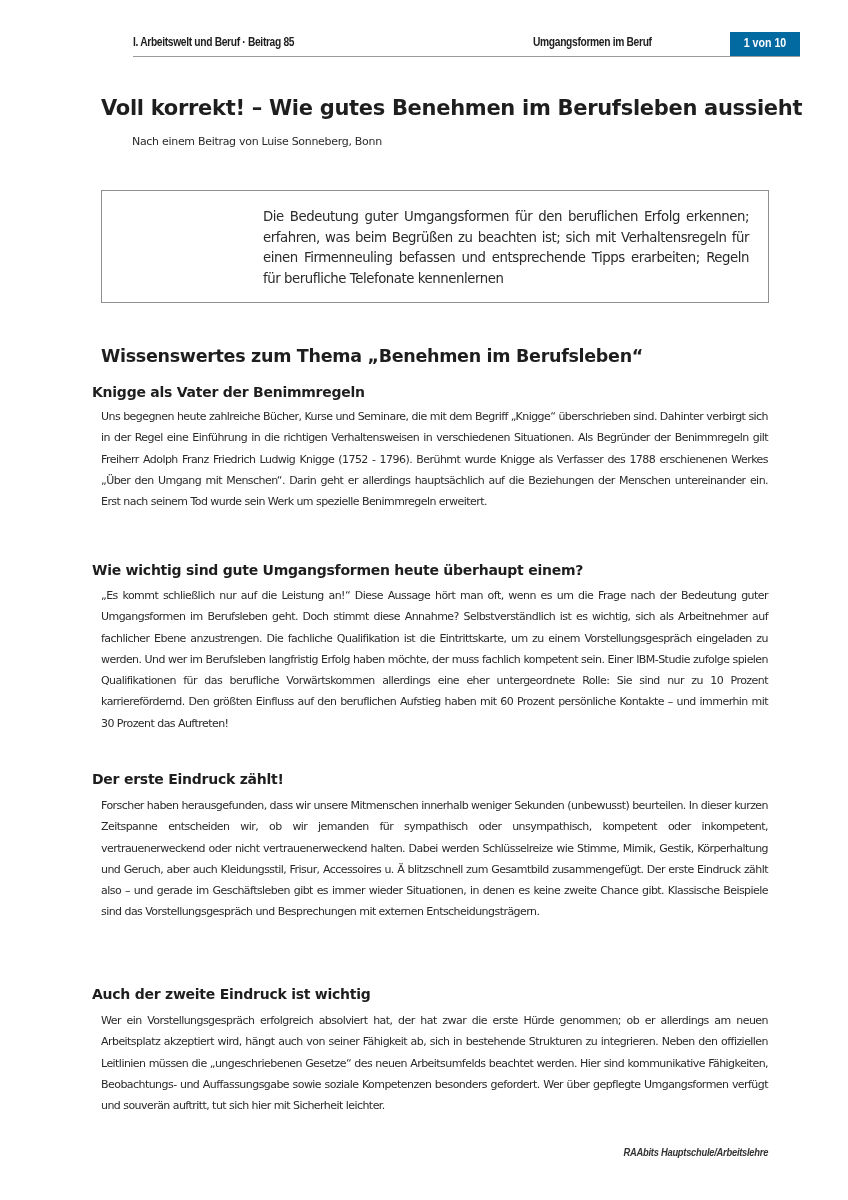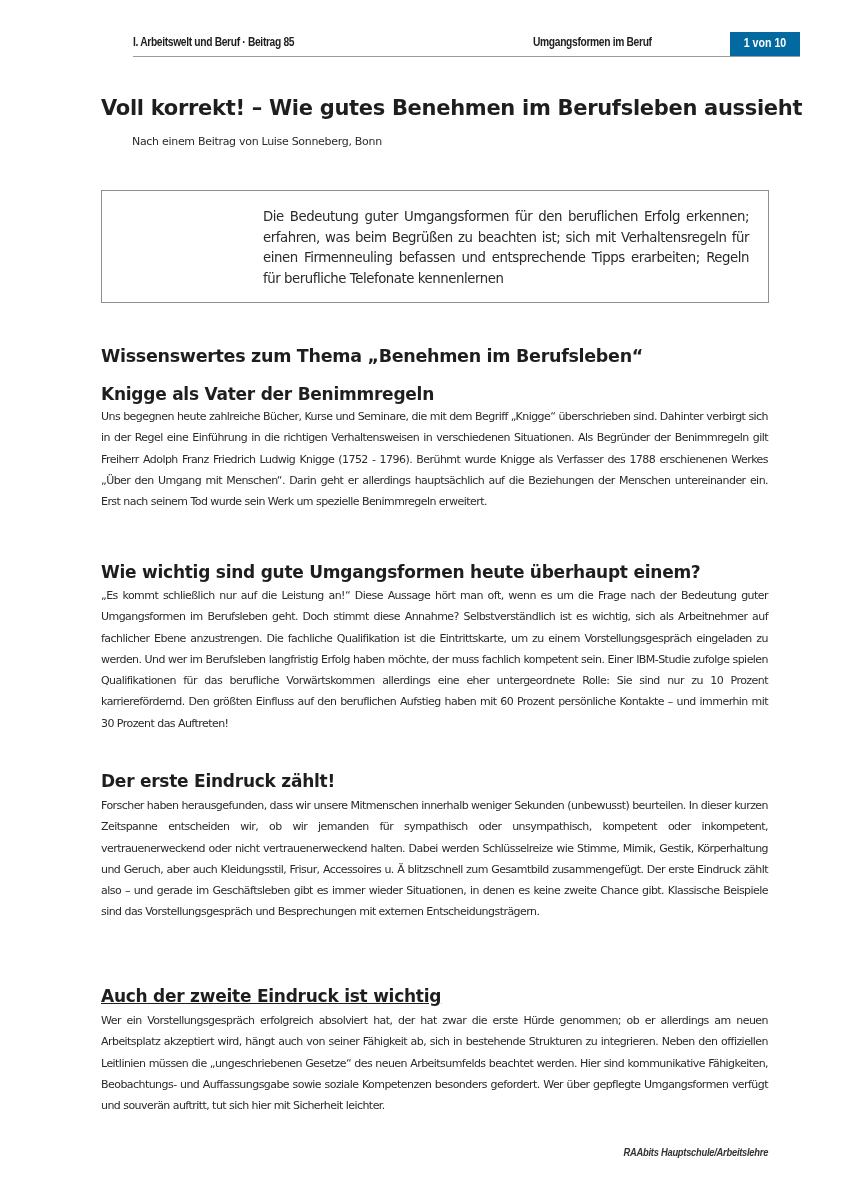--- a/index.html
+++ b/index.html
@@ -12,21 +12,21 @@
     .page-badge span { display: inline-block; transform: scaleX(0.85); }
 
     .title { position: absolute; left: 101px; top: 96px; font-family: "DejaVu Sans", sans-serif; font-weight: bold; font-size: 21px; letter-spacing: -0.3px; white-space: nowrap; }
     .subtitle { position: absolute; left: 101px; top: 135px; font-family: "DejaVu Sans", sans-serif; font-size: 11px; letter-spacing: -0.3px; color: #2a2a2a; white-space: nowrap; margin-left: 31px; }
 
     .info-box { position: absolute; left: 101px; top: 190px; width: 666px; height: 111px; border: 1px solid #8f8f8f; }
     .info-label { position: absolute; left: 20px; top: 16px; font-family: "DejaVu Sans", sans-serif; font-weight: bold; font-size: 13.5px; line-height: 21px; letter-spacing: -0.2px; }
     .info-text { position: absolute; left: 161px; top: 16px; width: 486px; font-family: "DejaVu Sans", sans-serif; font-size: 13.3px; line-height: 20.5px; letter-spacing: -0.45px; text-align: justify; color: #2a2a2a; }
 
     .section-title { position: absolute; left: 101px; top: 346px; font-family: "DejaVu Sans", sans-serif; font-weight: bold; font-size: 17.5px; letter-spacing: -0.3px; white-space: nowrap; }
-    .sub-head { position: absolute; left: 101px; font-family: "DejaVu Sans", sans-serif; font-weight: bold; font-size: 17px; letter-spacing: -0.25px; white-space: nowrap; }
+    .sub-head { position: absolute; left: 92px; font-family: "DejaVu Sans", sans-serif; font-weight: bold; font-size: 14px; letter-spacing: -0.25px; white-space: nowrap; }
     .para { position: absolute; left: 101px; width: 667px; font-family: "DejaVu Sans", sans-serif; font-size: 11px; line-height: 21.3px; letter-spacing: -0.55px; text-align: justify; color: #2a2a2a; }
 
     .footer { position: absolute; right: 80px; top: 1146px; font-family: "Liberation Sans", sans-serif; font-weight: bold; font-style: italic; font-size: 11px; letter-spacing: -0.3px; color: #333; transform: scaleX(0.85); transform-origin: right center; white-space: nowrap; }
   </style>
 </head>
 <body>
 
 <div class="header">
   <div class="header-left">I. Arbeitswelt und Beruf · Beitrag 85</div>
   <div class="header-center">Umgangsformen im Beruf</div>
@@ -44,16 +44,16 @@
 
 <h3 class="sub-head" style="margin:0; top:384px;">Knigge als Vater der Benimmregeln</h3>
 <p class="para" style="margin:0; top:406px;">Uns begegnen heute zahlreiche Bücher, Kurse und Seminare, die mit dem Begriff „Knigge“ überschrieben sind. Dahinter verbirgt sich in der Regel eine Einführung in die richtigen Verhaltensweisen in verschiedenen Situationen. Als Begründer der Benimmregeln gilt Freiherr Adolph Franz Friedrich Ludwig Knigge (1752 - 1796). Berühmt wurde Knigge als Verfasser des 1788 erschienenen Werkes „Über den Umgang mit Menschen“. Darin geht er allerdings hauptsächlich auf die Beziehungen der Menschen untereinander ein. Erst nach seinem Tod wurde sein Werk um spezielle Benimmregeln erweitert.</p>
 
 <h3 class="sub-head" style="margin:0; top:562px;">Wie wichtig sind gute Umgangsformen heute überhaupt einem?</h3>
 <p class="para" style="margin:0; top:585px;">„Es kommt schließlich nur auf die Leistung an!“ Diese Aussage hört man oft, wenn es um die Frage nach der Bedeutung guter Umgangsformen im Berufsleben geht. Doch stimmt diese Annahme? Selbstverständlich ist es wichtig, sich als Arbeitnehmer auf fachlicher Ebene anzustrengen. Die fachliche Qualifikation ist die Eintrittskarte, um zu einem Vorstellungsgespräch eingeladen zu werden. Und wer im Berufsleben langfristig Erfolg haben möchte, der muss fachlich kompetent sein. Einer IBM-Studie zufolge spielen Qualifikationen für das berufliche Vorwärtskommen allerdings eine eher untergeordnete Rolle: Sie sind nur zu 10 Prozent karrierefördernd. Den größten Einfluss auf den beruflichen Aufstieg haben mit 60 Prozent persönliche Kontakte – und immerhin mit 30 Prozent das Auftreten!</p>
 
 <h3 class="sub-head" style="margin:0; top:771px;">Der erste Eindruck zählt!</h3>
 <p class="para" style="margin:0; top:795px;">Forscher haben herausgefunden, dass wir unsere Mitmenschen innerhalb weniger Sekunden (unbewusst) beurteilen. In dieser kurzen Zeitspanne entscheiden wir, ob wir jemanden für sympathisch oder unsympathisch, kompetent oder inkompetent, vertrauenerweckend oder nicht vertrauenerweckend halten. Dabei werden Schlüsselreize wie Stimme, Mimik, Gestik, Körperhaltung und Geruch, aber auch Kleidungsstil, Frisur, Accessoires u. Ä blitzschnell zum Gesamtbild zusammengefügt. Der erste Eindruck zählt also – und gerade im Geschäftsleben gibt es immer wieder Situationen, in denen es keine zweite Chance gibt. Klassische Beispiele sind das Vorstellungsgespräch und Besprechungen mit externen Entscheidungsträgern.</p>
 
-<h3 class="sub-head" style="margin:0; top:986px;text-decoration:underline;">Auch der zweite Eindruck ist wichtig</h3>
+<h3 class="sub-head" style="margin:0; top:986px;">Auch der zweite Eindruck ist wichtig</h3>
 <p class="para" style="margin:0; top:1010px;">Wer ein Vorstellungsgespräch erfolgreich absolviert hat, der hat zwar die erste Hürde genommen; ob er allerdings am neuen Arbeitsplatz akzeptiert wird, hängt auch von seiner Fähigkeit ab, sich in bestehende Strukturen zu integrieren. Neben den offiziellen Leitlinien müssen die „ungeschriebenen Gesetze“ des neuen Arbeitsumfelds beachtet werden. Hier sind kommunikative Fähigkeiten, Beobachtungs- und Auffassungsgabe sowie soziale Kompetenzen besonders gefordert. Wer über gepflegte Umgangsformen verfügt und souverän auftritt, tut sich hier mit Sicherheit leichter.</p>
 
 <div class="footer">RAAbits Hauptschule/Arbeitslehre</div>
 
 </body></html>

